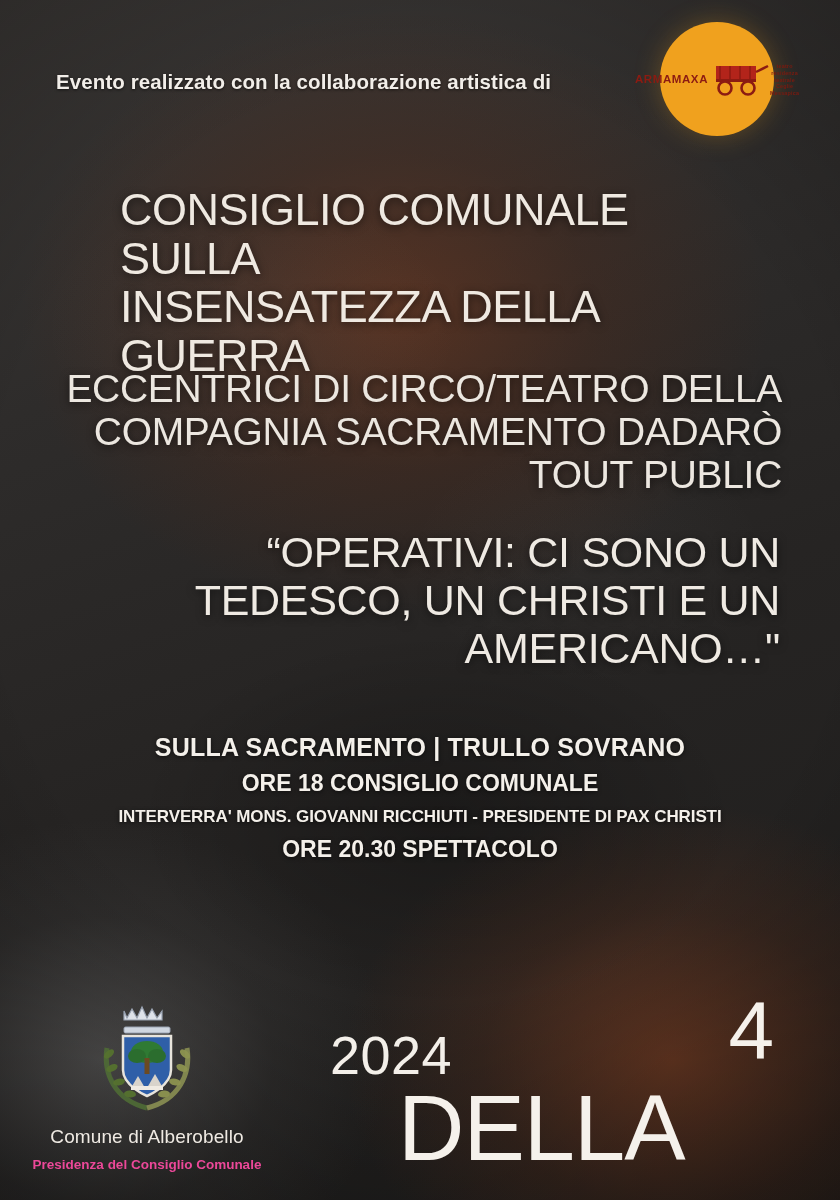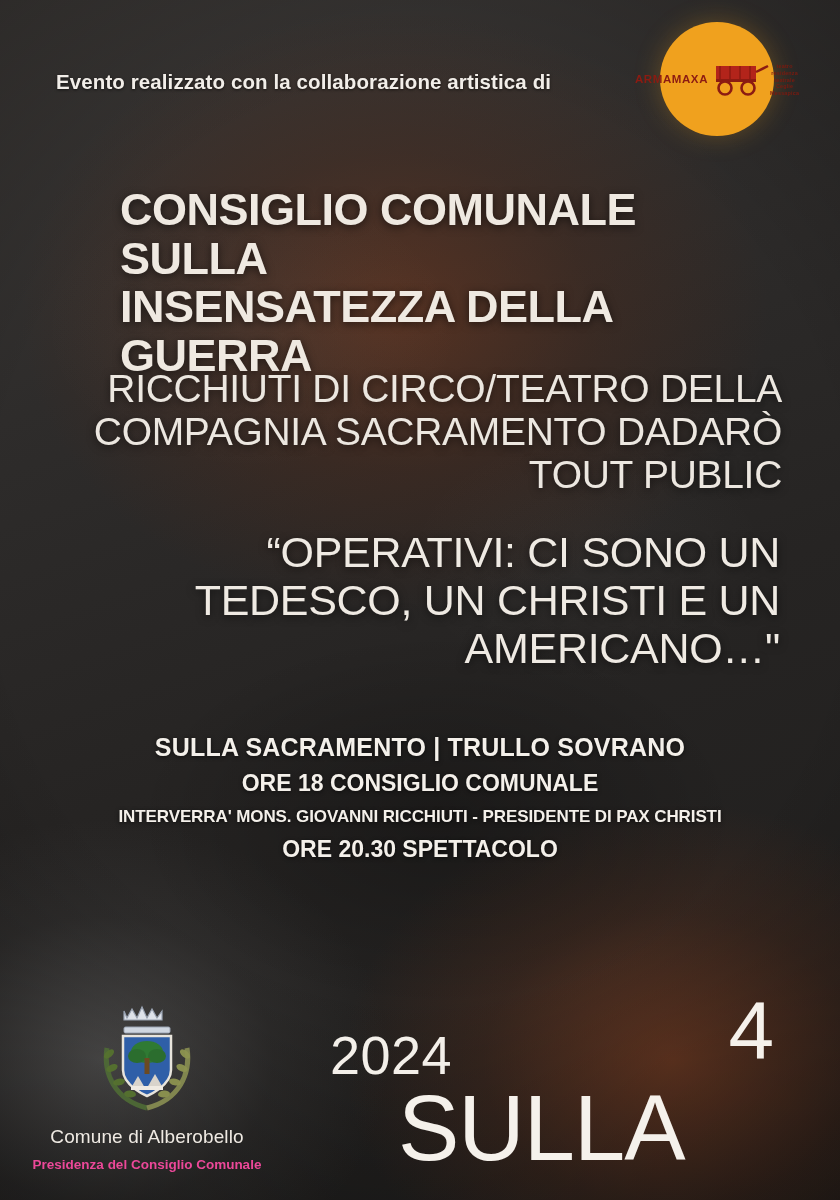--- a/index.html
+++ b/index.html
@@ -87,21 +87,21 @@
   }
 
   
   .headline {
     position: absolute;
     left: 0;
     right: 0;
     text-align: left;
     padding-left: 120px;
     padding-right: 60px;
-    font-weight: 700;
+    font-weight: 400;
     letter-spacing: -0.5px;
     line-height: 1.08;
     color: #efe9e1;
     text-shadow: 0 2px 8px rgba(0,0,0,0.55);
   }
   .title-main {
     top: 186px;
     font-size: 45px;
     font-stretch: condensed;
   }
@@ -228,21 +228,21 @@
       </span>
       <div class="am-sub">teatro residenza teatrale Ceglie Messapica</div>
     </div>
 
     <div class="headline title-main">
       <div>CONSIGLIO COMUNALE SULLA</div>
       <div>INSENSATEZZA DELLA GUERRA</div>
     </div>
 
     <div class="block-show">
-      <div>RICCHIUTI DI CIRCO/TEATRO DELLA</div>
+      <div>ECCENTRICI DI CIRCO/TEATRO DELLA</div>
       <div>COMPAGNIA SACRAMENTO DADARÒ</div>
       <div>TOUT PUBLIC</div>
     </div>
 
     <div class="block-quote">
       <div>“OPERATIVI: CI SONO UN</div>
       <div>TEDESCO, UN CHRISTI E UN</div>
       <div>AMERICANO…"</div>
     </div>
 
@@ -286,16 +286,16 @@
           <path d="M60 92 l8 -14 8 14 z" fill="#d8d3cb"></path>
           <rect x="44" y="90" width="32" height="4" fill="#efeae2"></rect>
         </svg>
       </span>
       <div class="c-name">Comune di Alberobello</div>
       <div class="c-sub">Presidenza del Consiglio Comunale</div>
     </div>
 
     <div class="date-year">2024</div>
     <div class="date-day">4</div>
-    <div class="date-month">SULLA</div>
+    <div class="date-month">DELLA</div>
 
   </div>
 </div>
 
 </body></html>

